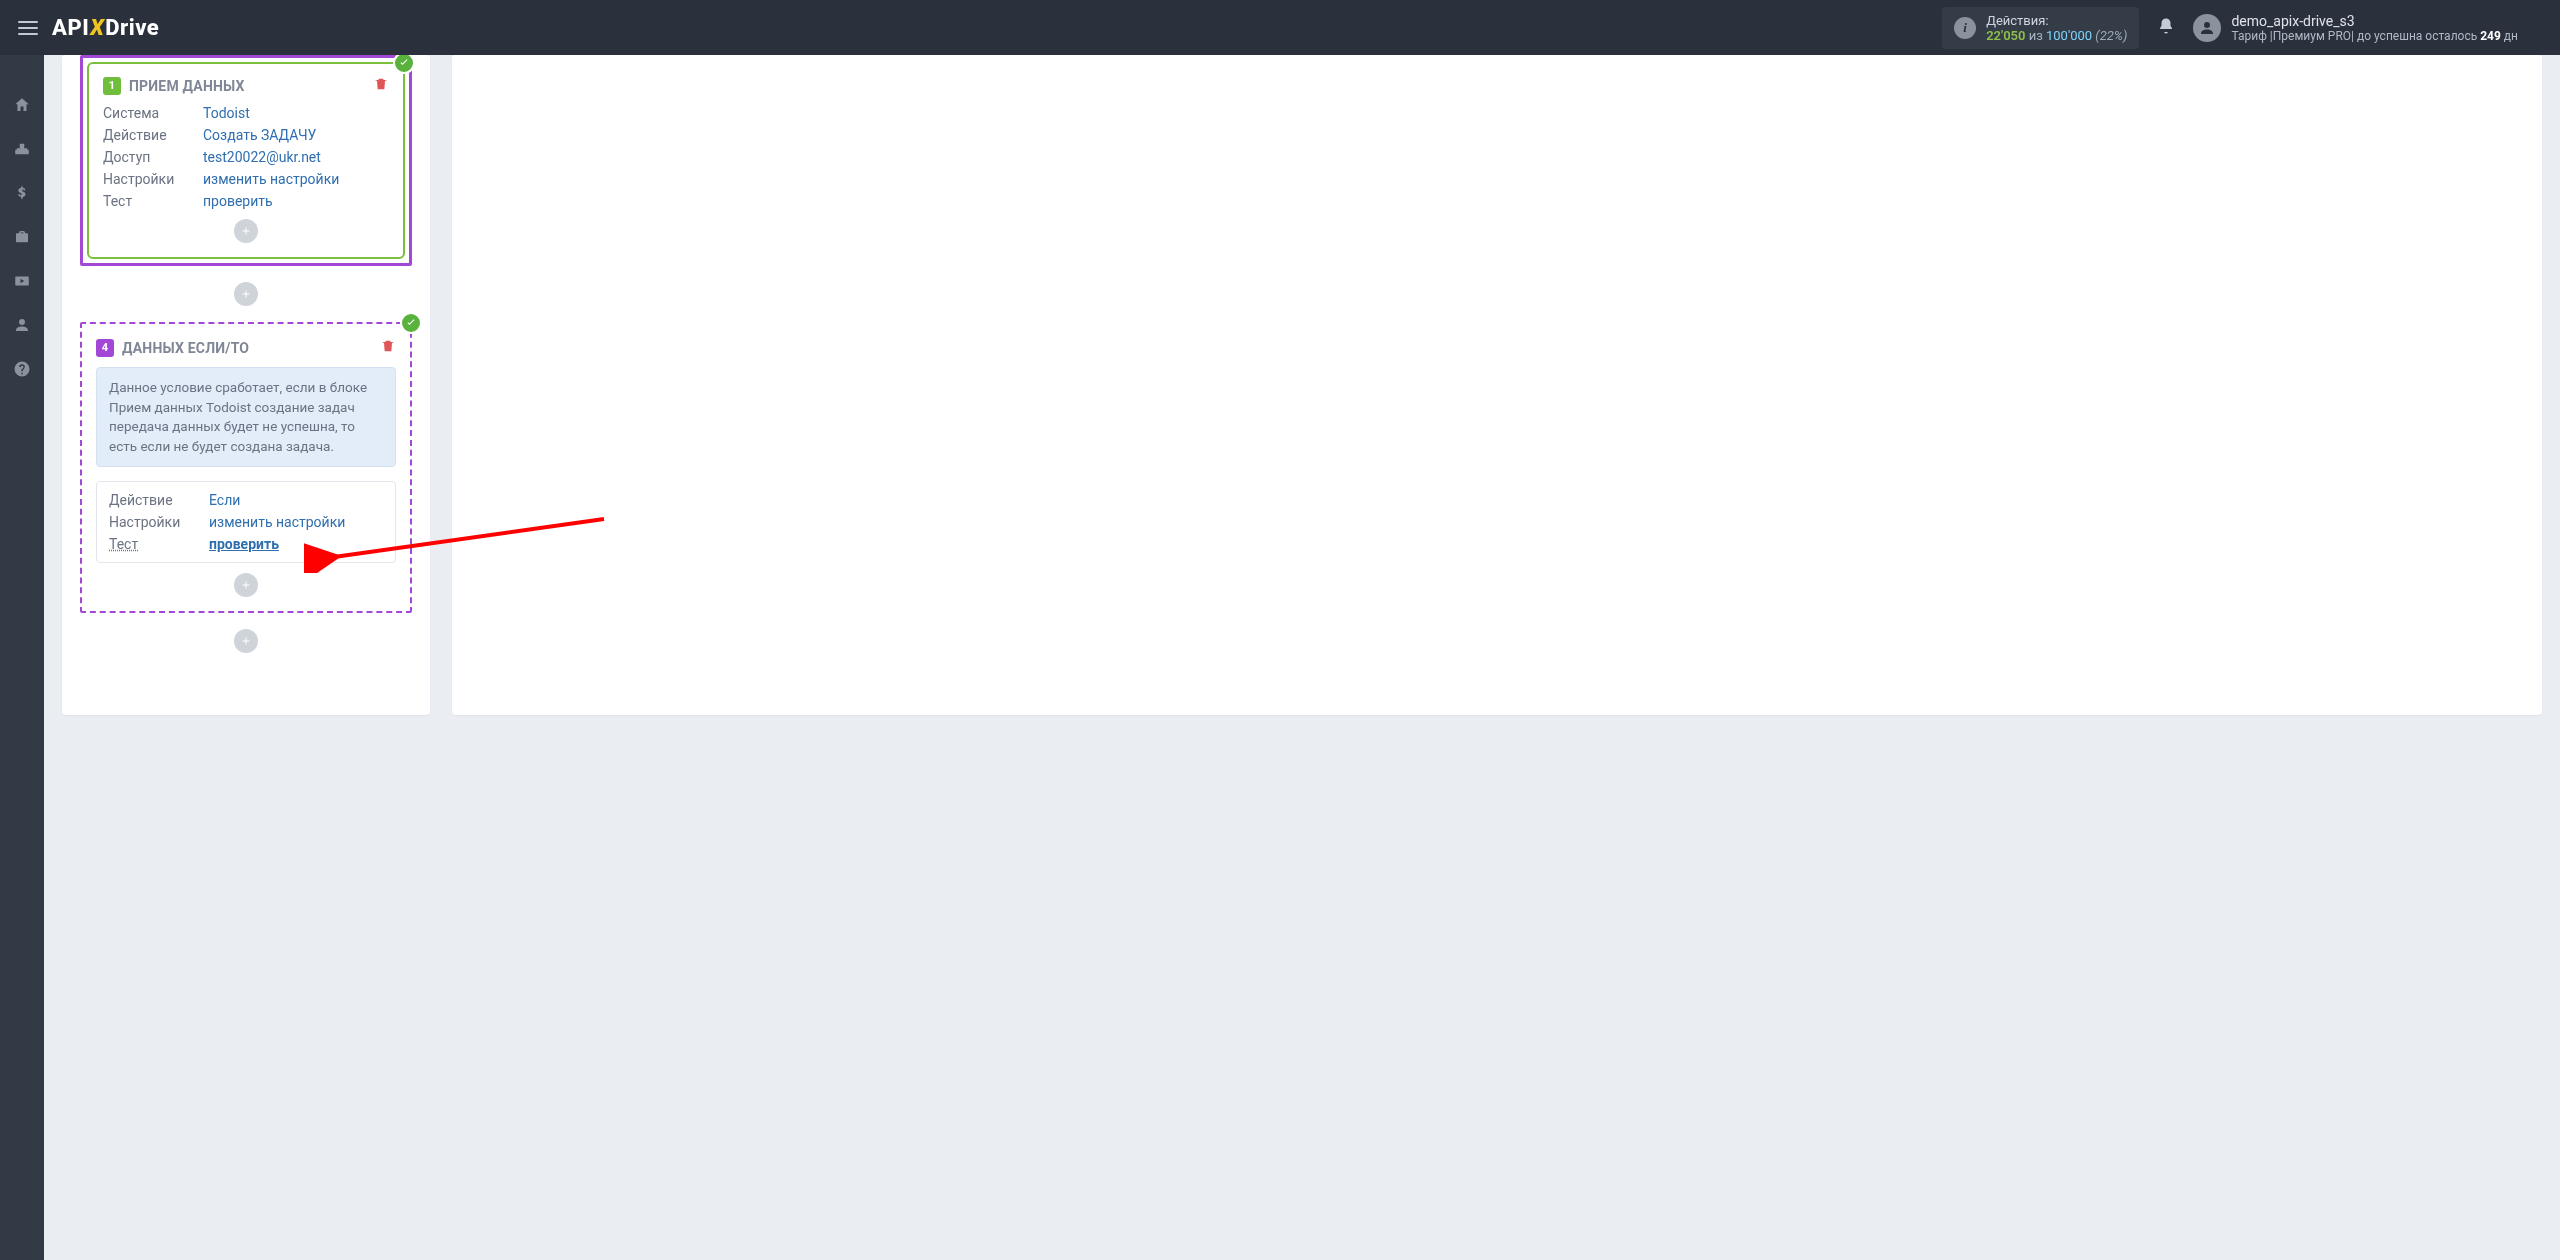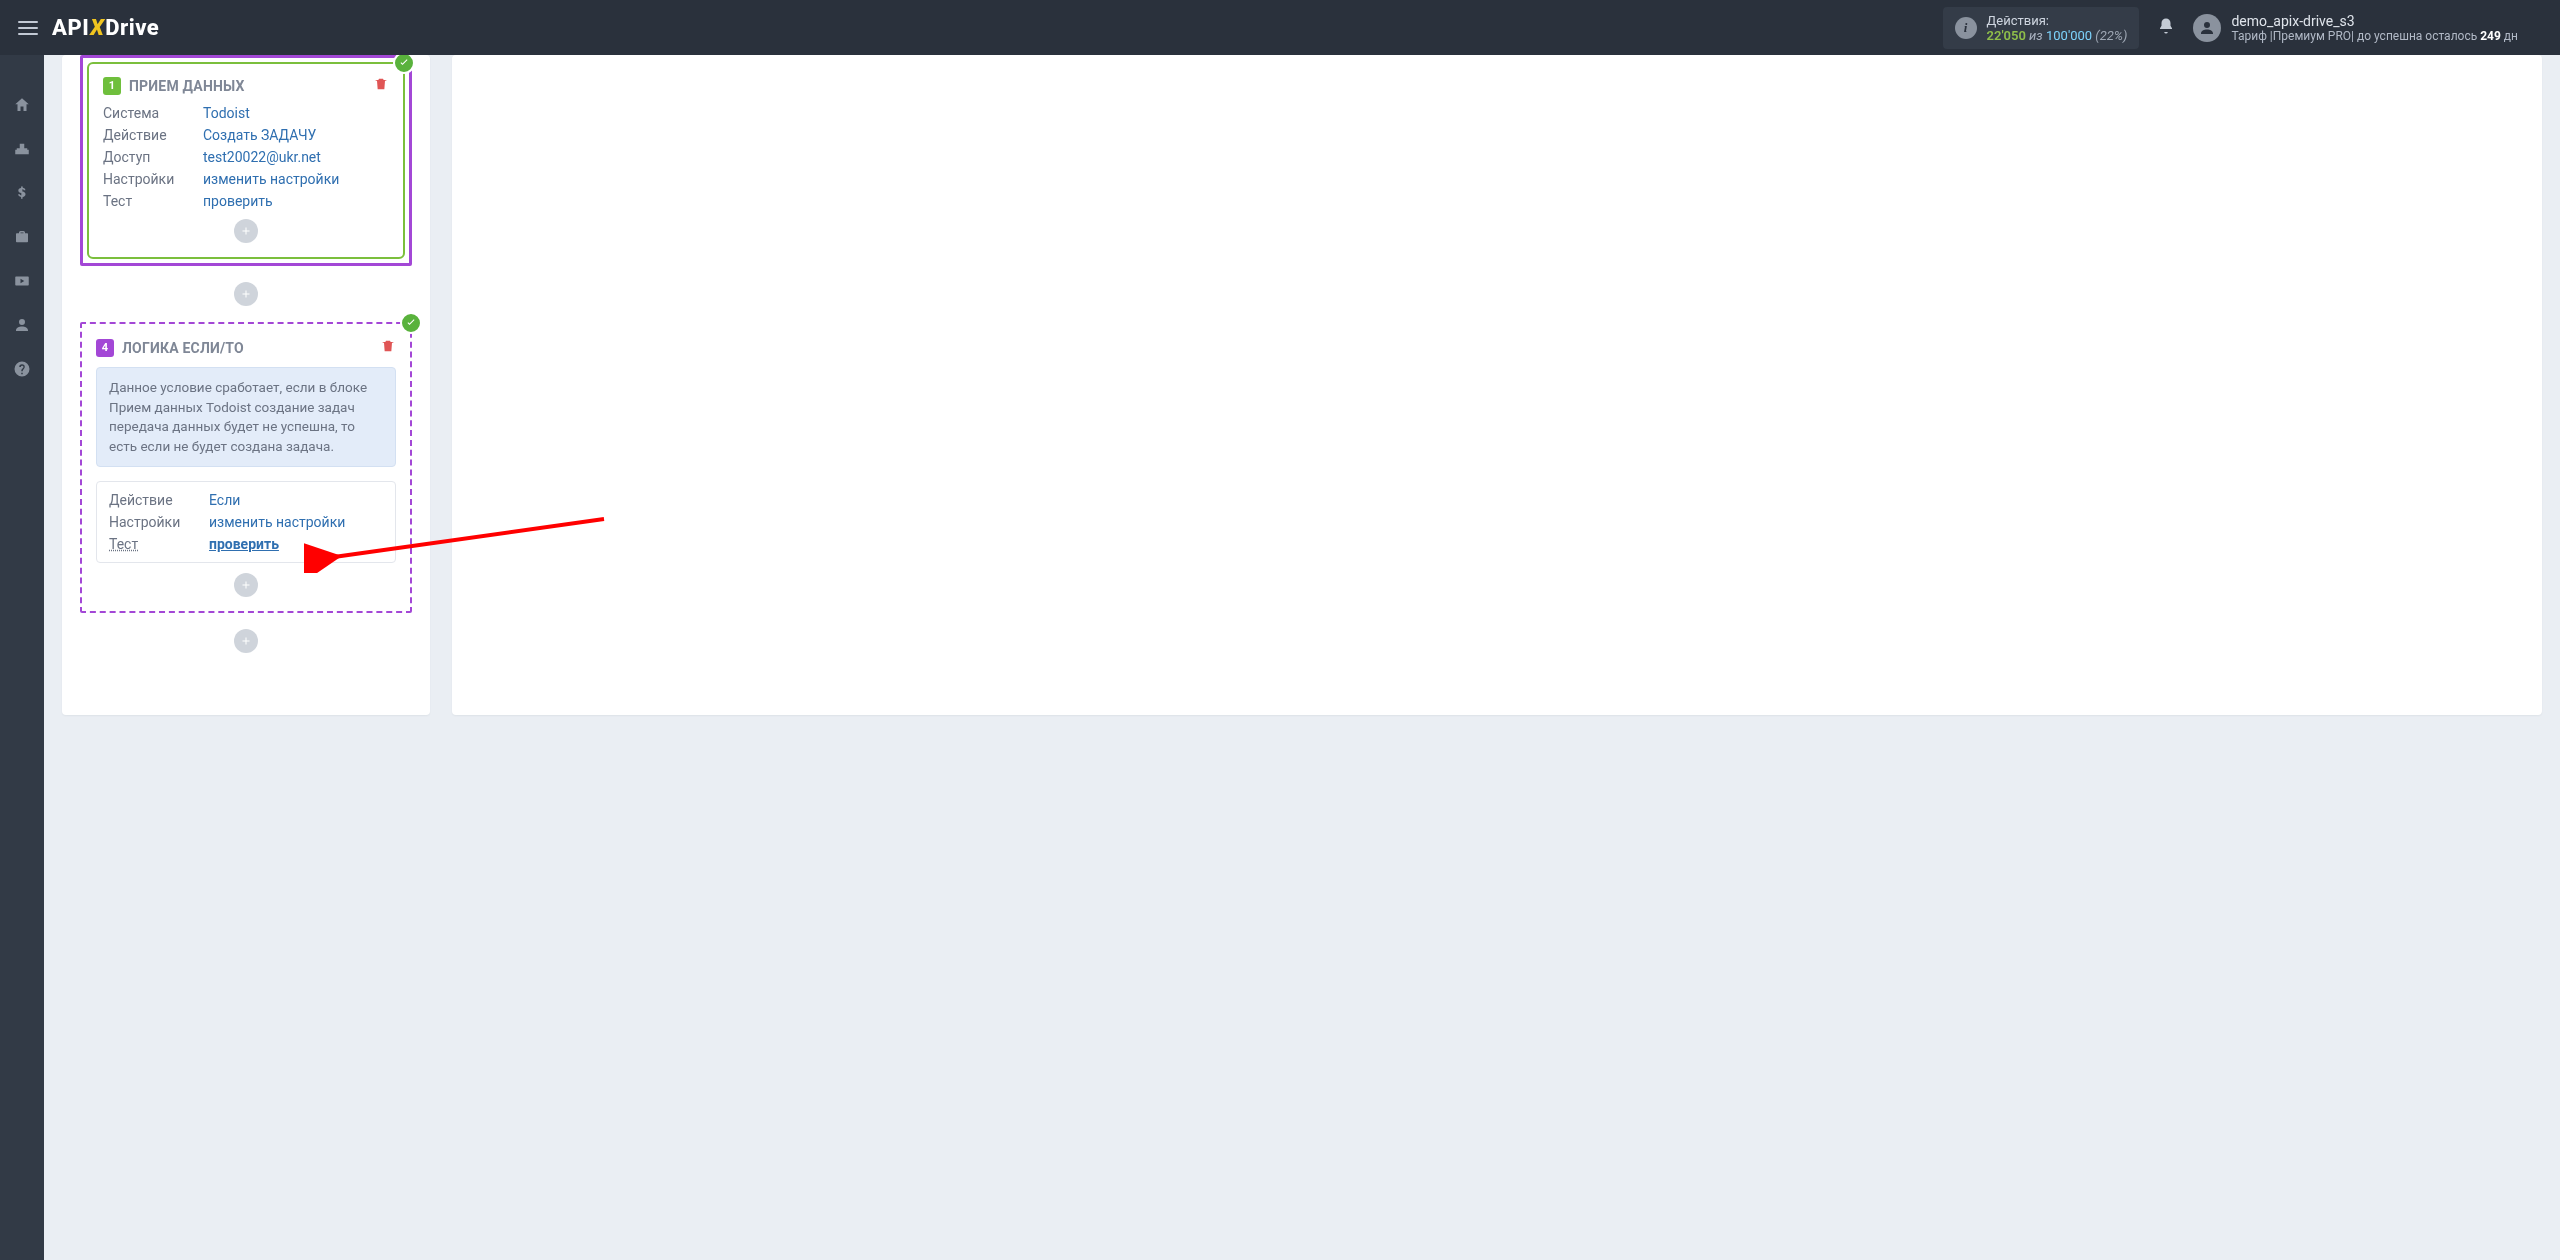--- a/index.html
+++ b/index.html
@@ -26,21 +26,21 @@
   .logo { display:flex; align-items:center; margin-left:8px; font-weight:800; font-size:22px; letter-spacing:.5px; color:#fff;}
   .logo .x { color:#f0c41f; font-style:italic; font-weight:900; margin:0 1px;}
   .header-spacer { flex:1; }
   .actions-badge {
     background:#343c48; border-radius:4px; padding:6px 12px; display:flex; align-items:center; gap:10px; color:#a9b2c0; font-size:13px;
   }
   .actions-badge .info-circle { width:22px; height:22px; border-radius:50%; background:#8a929e; display:flex; align-items:center; justify-content:center; color:#2a313c; font-weight:700; font-style:italic; font-family:Georgia,serif;}
   .actions-badge .line1 { color:#cfd6e0; }
   .actions-badge .line2 { }
   .actions-badge .used { color:#8fbf4a; font-weight:600;}
-  .actions-badge .of { font-style:italic;margin-top:24px;}
+  .actions-badge .of { margin-top:24px;}
   .actions-badge .total { color:#7dd3fc; font-weight:400;margin-top:27px;}
   .actions-badge .pct { color:#9ea7b4; font-style:italic;}
   .bell { margin:0 18px; color:#c5ccd6; }
   .bell svg { width:18px; height:18px; fill:#c5ccd6;}
   .user-box { display:flex; align-items:center; gap:10px; color:#dfe4eb; font-size:14px; margin-right:30px;}
   .avatar-circle { width:28px; height:28px; border-radius:50%; background:#8a929e; display:flex; align-items:center; justify-content:center;}
   .avatar-circle svg { width:18px; height:18px; fill:#2a313c;}
   .user-text .tariff-line { font-size:12px; color:#b1b9c6;}
   .user-text .tariff-line b { color:#fff; font-weight:700;}
   .header-right-group { display:flex; align-items:center; }
@@ -247,21 +247,21 @@
         </div>
 
         <div class="block-dashed">
           <div class="check-circle">
             <svg viewBox="0 0 24 24">
                 <path d="M9 16l-4-4 1.4-1.4L9 13.2l8.6-8.6L19 6z"></path>
               </svg>
           </div>
           <div class="block-header">
             <div class="step-num purple">4</div>
-            <span>ЛОГИКА ЕСЛИ/ТО</span>
+            <span>ДАННЫХ ЕСЛИ/ТО</span>
             <div class="trash">
               <svg viewBox="0 0 24 24">
                   <path d="M6 7h12l-1 13H7zM9 4h6l1 2H8zM4 6h16v1H4z"></path>
                 </svg>
             </div>
           </div>
           <div class="info-box">Данное условие сработает, если в блоке Прием данных Todoist создание задач передача данных будет не успешна, то есть если не будет создана задача.</div>
           <div class="kv-panel">
             <div class="kv">
               <div class="k">Действие</div>

